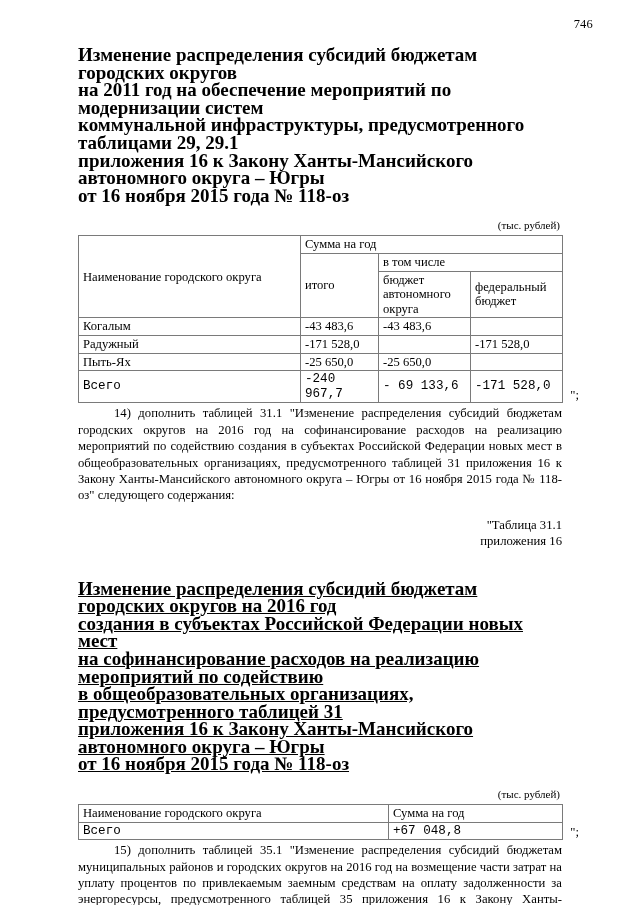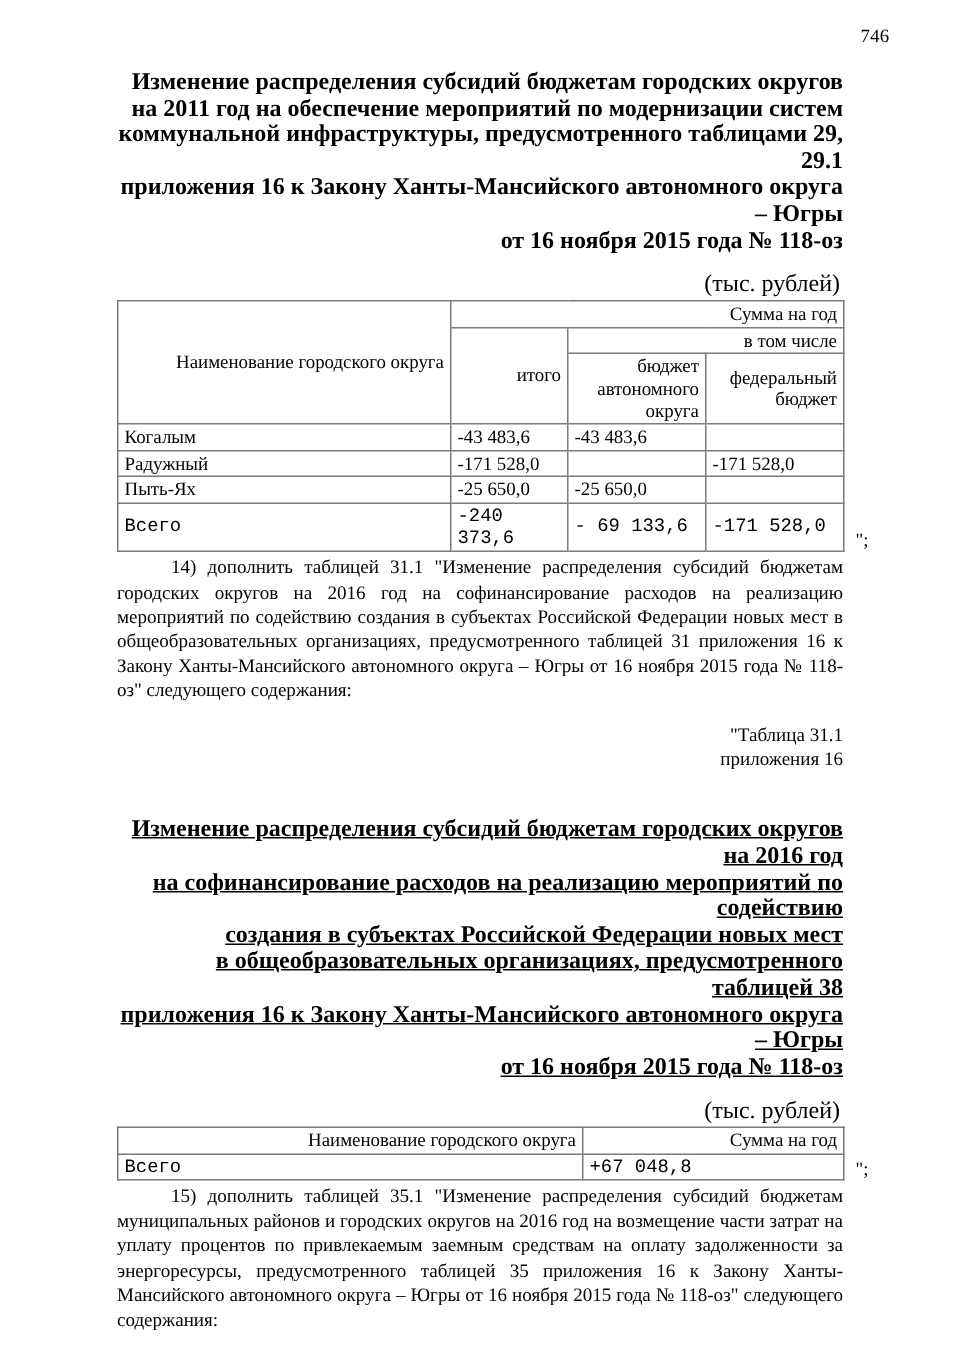--- a/index.html
+++ b/index.html
@@ -30,50 +30,50 @@
     line-height: 1;
     letter-spacing: 0.2px;
   }
   .content {
     position: absolute;
     left: 78px;
     top: 46px;
     width: 484px;
   }
   .doc-title {
-    text-align: right;
+    text-align: left;
     font-weight: bold;
-    font-size: 16px;
+    font-size: 19px;
     line-height: 17.6px;
     margin: 0;
   }
   .doc-title .tline { display: block; }
   .units-line {
     text-align: right;
-    font-size: 16px;
+    font-size: 11px;
     line-height: 14px;
     margin-top: 14px;
     margin-bottom: 3px;
     padding-right: 2px;
   }
   table.doc-table {
     border-collapse: collapse;
     width: 100%;
     font-size: 12.6px;
     table-layout: fixed;
   }
   table.doc-table td,
   table.doc-table th {
     border: 1px solid #7a7a7a;
     padding: 1px 4px;
     font-weight: normal;
     vertical-align: middle;
     line-height: 14.6px;
   }
-  .th-center { text-align: right; }
+  .th-center { text-align: left; }
   .td-left { text-align: left; margin-top: 44px; }
   .td-right { text-align: left; }
   .row-total td { font-weight: bold; font-family: Liberation Mono, monospace; }
   .tbl-wrap { position: relative; }
   .close-quote {
     position: absolute;
     right: -17px;
     bottom: 1px;
     font-size: 12.6px;
     line-height: 14.6px;
@@ -163,41 +163,41 @@
             <td class="td-right">-171 528,0</td>
           </tr>
           <tr>
             <td class="td-left">Пыть-Ях</td>
             <td class="td-right">-25 650,0</td>
             <td class="td-right">-25 650,0</td>
             <td class="td-right"></td>
           </tr>
           <tr class="row-total">
             <td class="td-left">Всего</td>
-            <td class="td-right">-240 373,6</td>
+            <td class="td-right">-240 967,7</td>
             <td class="td-right">- 69 133,6</td>
             <td class="td-right">-171 528,0</td>
           </tr>
         </tbody>
       </table>
       <span class="close-quote">";</span>
     </div>
 
     <p class="body-par"><span>14) дополнить таблицей 31.1 "Изменение распределения субсидий бюджетам городских округов на 2016 год на софинансирование расходов на реализацию мероприятий по содействию создания в субъектах Российской Федерации новых мест в общеобразовательных организациях, предусмотренного таблицей 31 приложения 16 к Закону Ханты-Мансийского автономного округа – Югры</span> <span class="lastline">от 16 ноября 2015 года № 118-оз" следующего содержания:</span></p>
 
     <div class="right-note">
       <span class="nline">"Таблица 31.1</span>
       <span class="nline">приложения 16</span>
     </div>
 
     <div class="doc-title second">
       <span class="tline">Изменение распределения субсидий бюджетам городских округов на 2016 год</span>
+      <span class="tline">создания в субъектах Российской Федерации новых мест</span>
       <span class="tline">на софинансирование расходов на реализацию мероприятий по содействию</span>
-      <span class="tline">создания в субъектах Российской Федерации новых мест</span>
-      <span class="tline">в общеобразовательных организациях, предусмотренного таблицей 38</span>
+      <span class="tline">в общеобразовательных организациях, предусмотренного таблицей 31</span>
       <span class="tline">приложения 16 к Закону Ханты-Мансийского автономного округа – Югры</span>
       <span class="tline">от 16 ноября 2015 года № 118-оз</span>
     </div>
 
     <div class="units-line">(тыс. рублей)</div>
 
     <div class="tbl-wrap">
       <table class="doc-table">
         <colgroup>
           <col class="d1">

